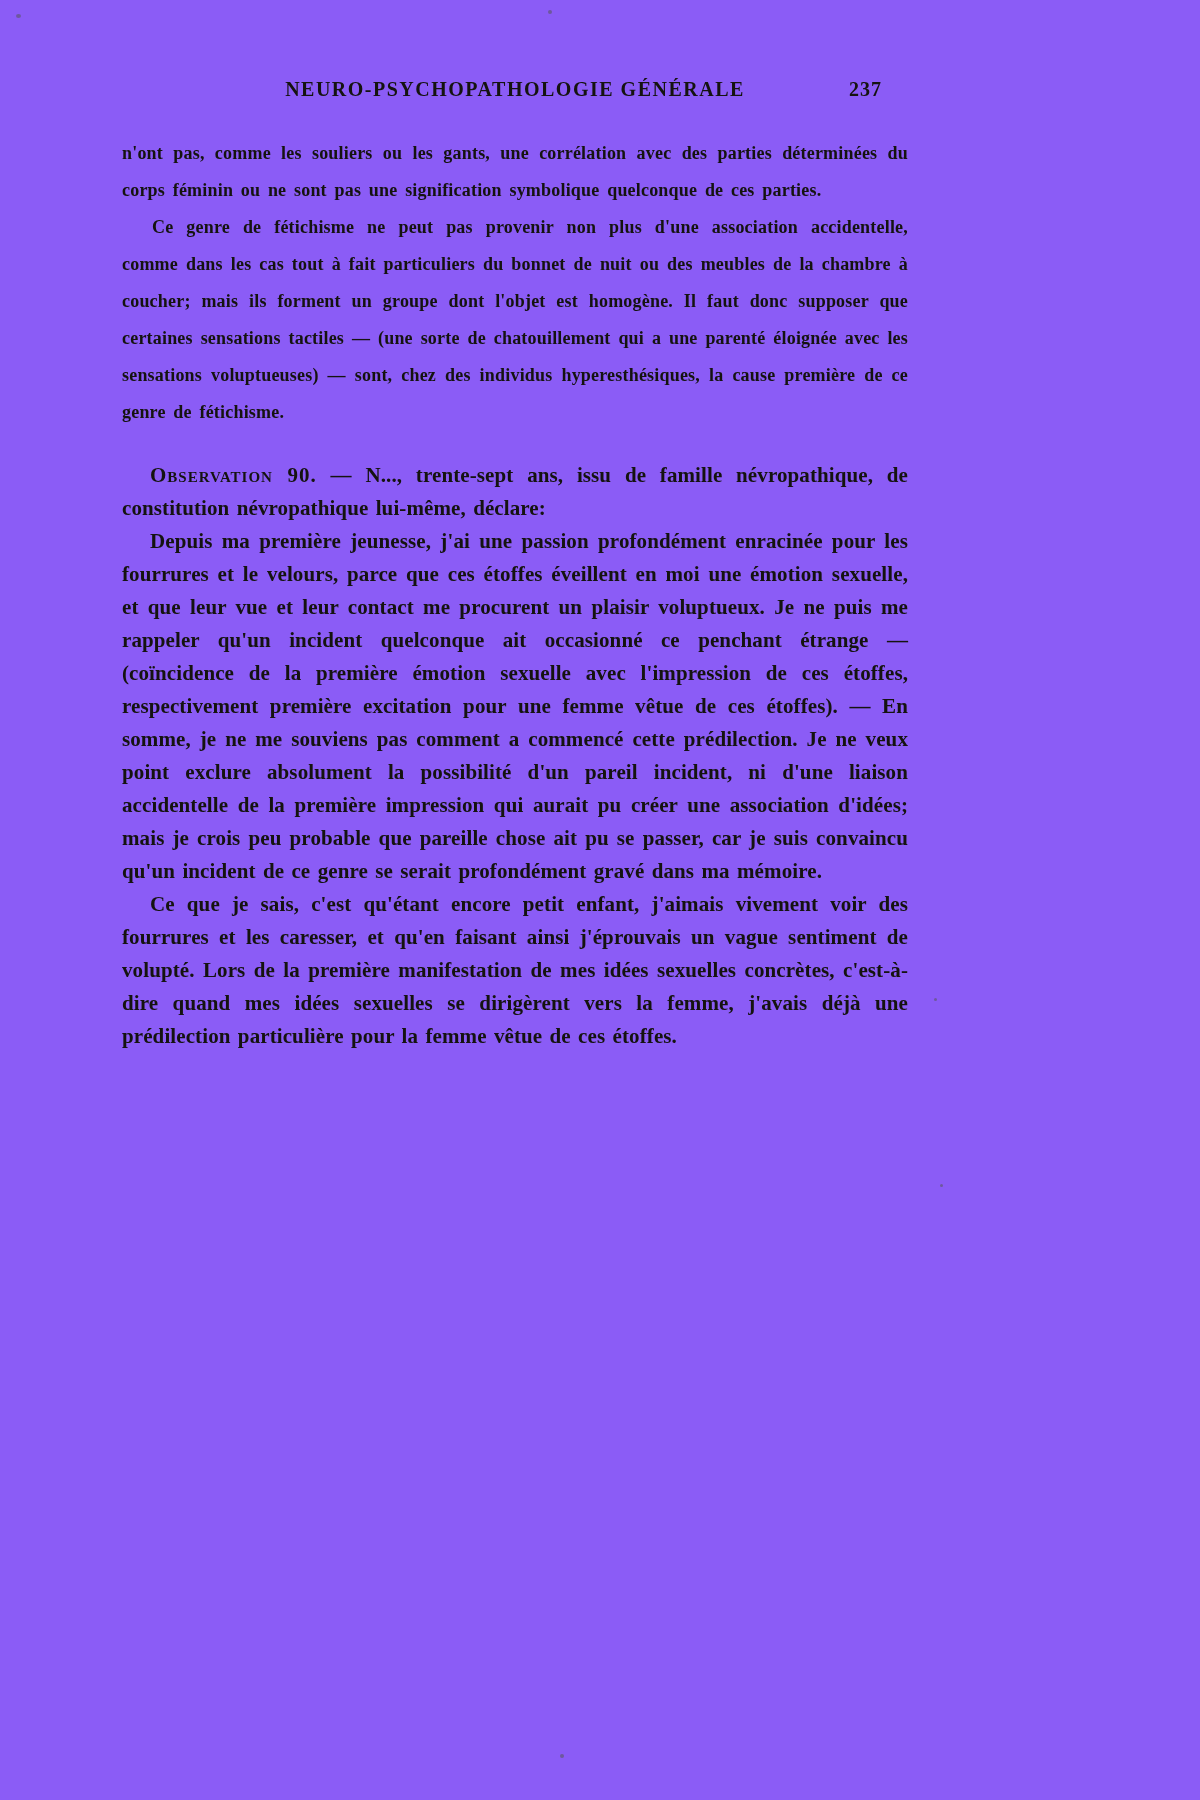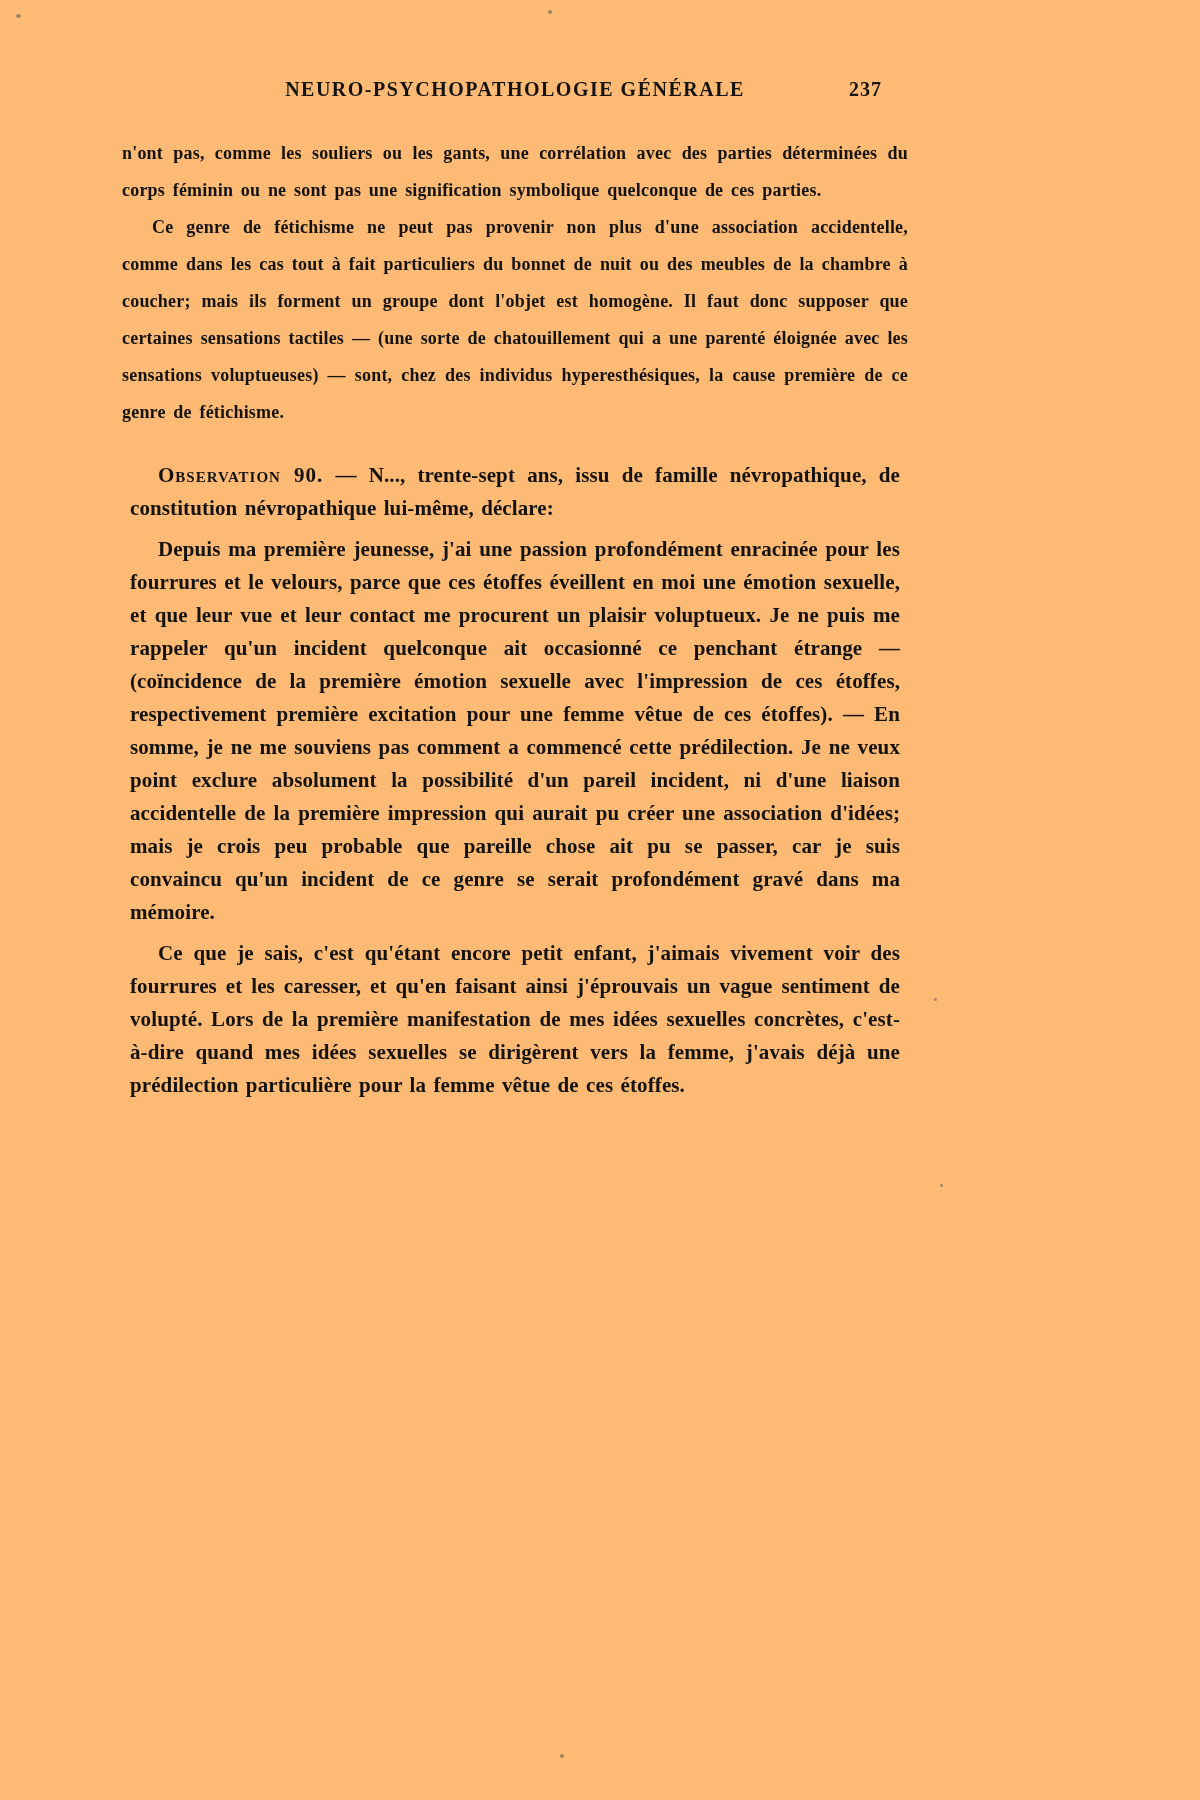--- a/index.html
+++ b/index.html
@@ -5,21 +5,21 @@
   html, body {
     margin: 0;
     padding: 0;
     background: #e8e8e6;
   }
   .page {
     position: relative;
     width: 1200px;
     height: 1800px;
     margin: 0 auto;
-    background: #fdba74;
+    background: #8b5cf6;
     color: #151310;
     font-family: "Liberation Serif", "DejaVu Serif", serif;
     overflow: hidden;
   }
   
   .speck {
     position: absolute;
     background: #555;
     border-radius: 50%;
     opacity: .55;
@@ -58,21 +58,21 @@
     letter-spacing: .2px;
     word-spacing: 3px;
   }
   .main-text p.indent {
     text-indent: 30px;
   }
   .observation {
     margin-top: 28px;
   }
   .observation p {
-    margin: 8px;
+    margin: 0;
     font-size: 21px;
     line-height: 33px;
     font-weight: 700;
     text-align: justify;
     letter-spacing: .1px;
     word-spacing: 2px;
   }
   .observation p.indent {
     text-indent: 28px;
   }

